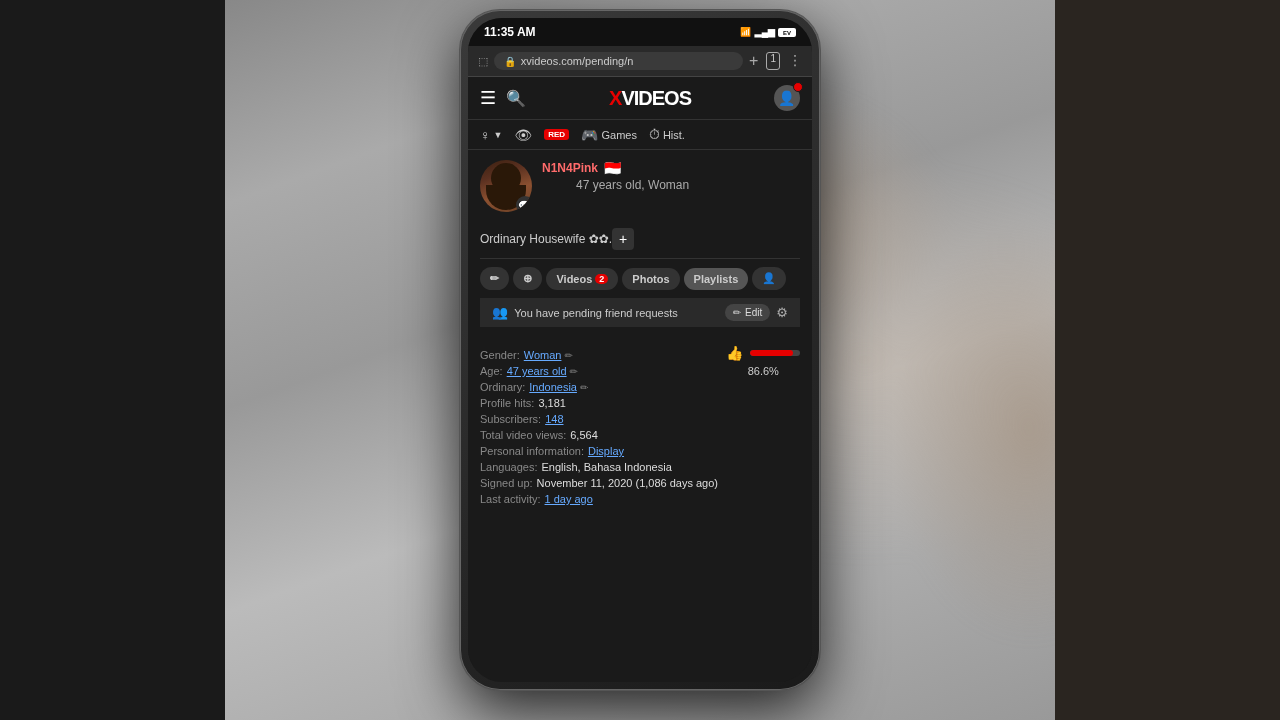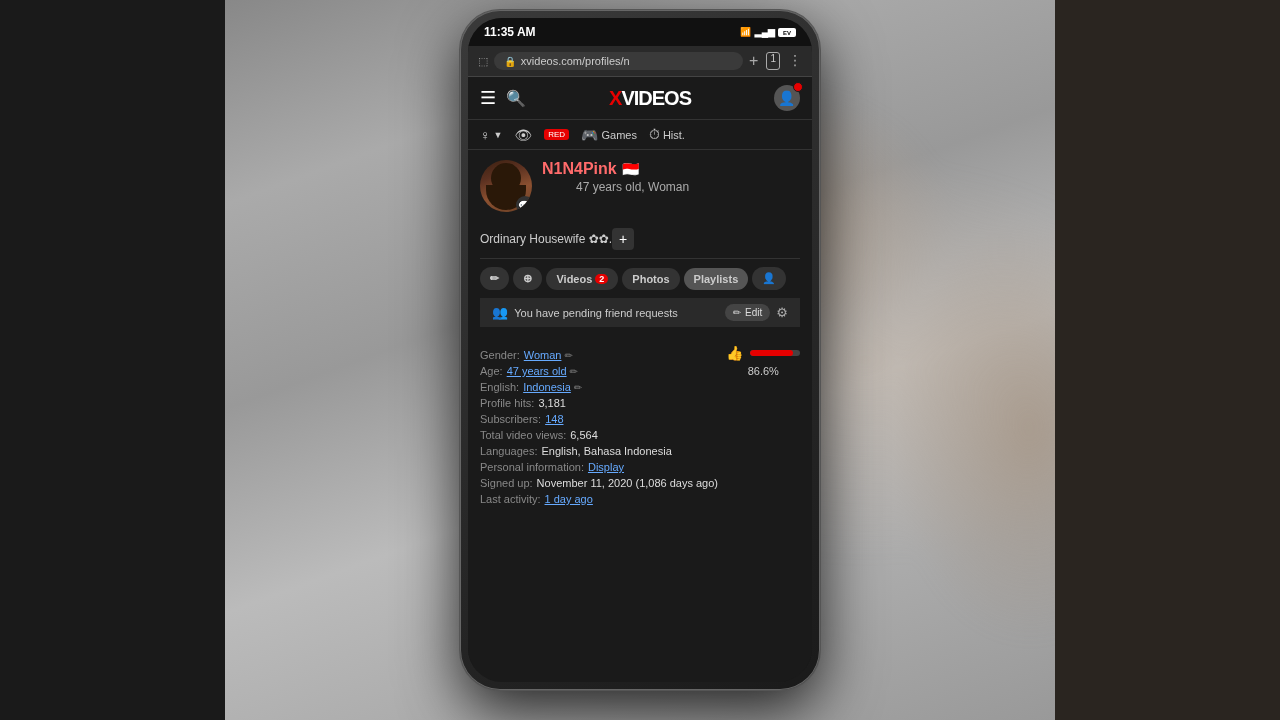--- a/index.html
+++ b/index.html
@@ -257,21 +257,21 @@
     }
 
     .nav-icon-btn .icon {
       font-size: 14px;
     }
 
     .red-badge {
       background: #e60000;
       color: #fff;
       font-size: 8px;
-      font-weight: 400;
+      font-weight: 700;
       padding: 1px 4px;
       border-radius: 3px;
     }
 
     
     .profile-section {
       background: #1a1a1a;
       padding: 10px 12px;
     }
 
@@ -330,21 +330,21 @@
 
     .profile-name-row {
       display: flex;
       align-items: center;
       gap: 6px;
       margin-bottom: 2px;
     }
 
     .profile-name {
       color: #ff6b6b;
-      font-size: 16px;
+      font-size: 12px;
       font-weight: 700;
     }
 
     .flag {
       font-size: 14px;
     }
 
     .profile-age {
       color: #aaa;
       font-size: 12px;
@@ -529,21 +529,21 @@
             <span>
               <span class="battery-icon">EV</span>
             </span>
           </div>
         </div>
 
         <div class="browser-chrome">
           <span class="browser-tab-icon">⬚</span>
           <div class="browser-url">
             <span style="font-size:10px">🔒</span>
-            <span style="flex:1">xvideos.com/profiles/n</span>
+            <span style="flex:1">xvideos.com/pending/n</span>
           </div>
           <div class="browser-actions">
             <span style="font-size:16px;cursor:pointer">+</span>
             <span style="border:1.5px solid #aaa;border-radius:3px;padding:0 3px;font-size:10px;color:#ccc;cursor:pointer">1</span>
             <span style="cursor:pointer">⋮</span>
           </div>
         </div>
 
         <div class="site-content">
 
@@ -658,43 +658,43 @@
               <span class="stat-label">Gender: </span>
               <span class="stat-link">Woman</span>
               <span style="margin-left:3px;font-size:10px;color:#888;">✏</span>
             </div>
             <div class="stat-row">
               <span class="stat-label">Age: </span>
               <span class="stat-link">47 years old</span>
               <span style="margin-left:3px;font-size:10px;color:#888;">✏</span>
             </div>
             <div class="stat-row">
-              <span class="stat-label">English: </span>
+              <span class="stat-label">Ordinary: </span>
               <span class="stat-link">Indonesia</span>
               <span style="margin-left:3px;font-size:10px;color:#888;">✏</span>
             </div>
             <div class="stat-row">
               <span class="stat-label">Profile hits: </span>
               <span class="stat-value">3,181</span>
             </div>
             <div class="stat-row">
               <span class="stat-label">Subscribers: </span>
               <span class="stat-link">148</span>
             </div>
             <div class="stat-row">
               <span class="stat-label">Total video views: </span>
               <span class="stat-value">6,564</span>
             </div>
             <div class="stat-row">
+              <span class="stat-label">Personal information: </span>
+              <span class="stat-link">Display</span>
+            </div>
+            <div class="stat-row">
               <span class="stat-label">Languages: </span>
               <span class="stat-value">English, Bahasa Indonesia</span>
-            </div>
-            <div class="stat-row">
-              <span class="stat-label">Personal information: </span>
-              <span class="stat-link">Display</span>
             </div>
             <div class="stat-row">
               <span class="stat-label">Signed up: </span>
               <span class="stat-value">November 11, 2020 (1,086 days ago)</span>
             </div>
             <div class="stat-row">
               <span class="stat-label">Last activity: </span>
               <span class="stat-link">1 day ago</span>
             </div>
           </div>

